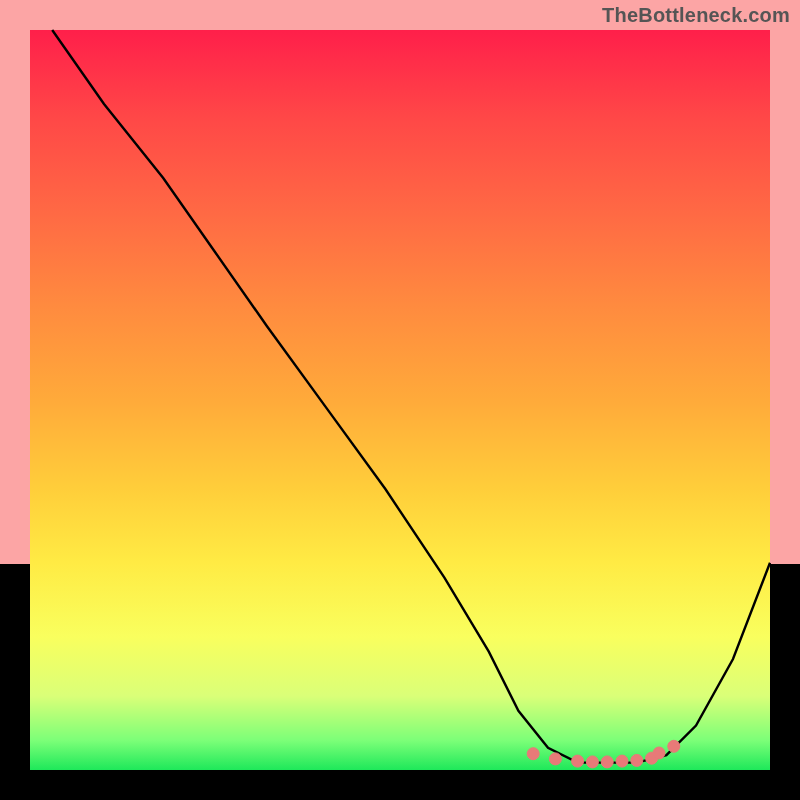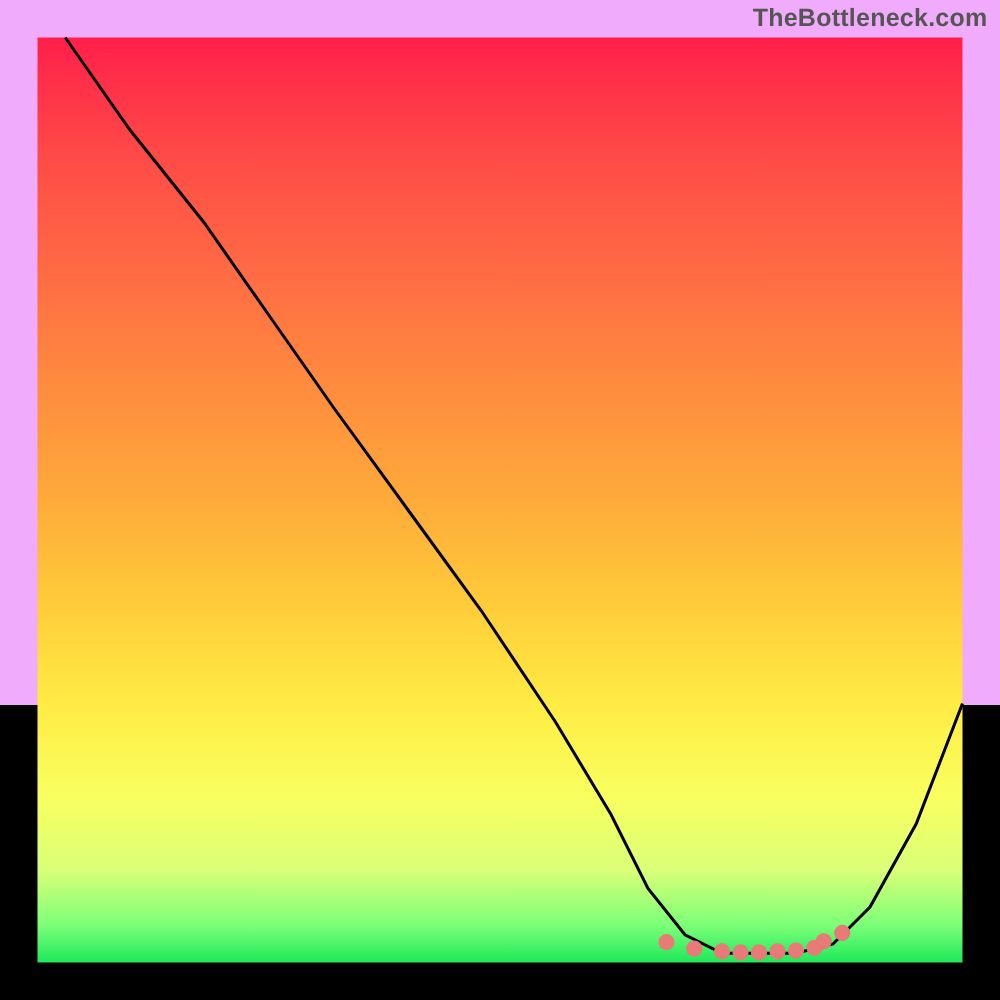--- a/index.html
+++ b/index.html
@@ -8,21 +8,21 @@
     width: 800px;
     height: 800px;
     background: #000;
     overflow: hidden;
     font-family: Arial, Helvetica, sans-serif;
   }
   .frame {
     position: relative;
     width: 800px;
     height: 564px;
-    background: #f0abfc;
+    background: #fca5a5;
     text-decoration: underline;
   }
   .watermark {
     position: absolute;
     top: 4px;
     right: 10px;
     color: #555;
     font-size: 20px;
     font-weight: bold;
     letter-spacing: 0.2px;

